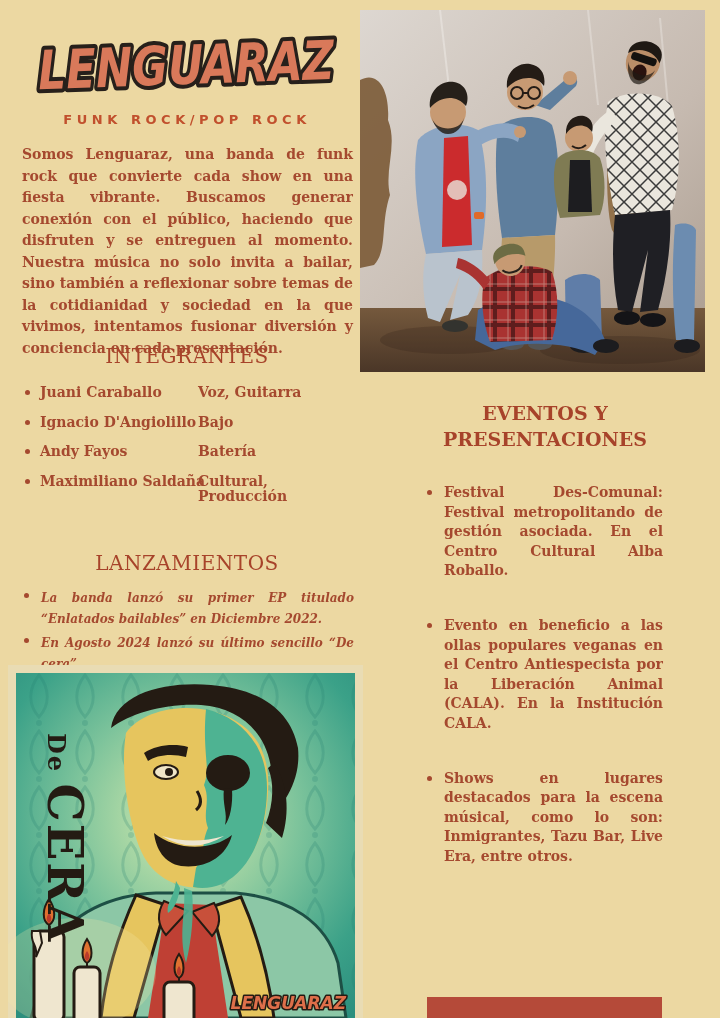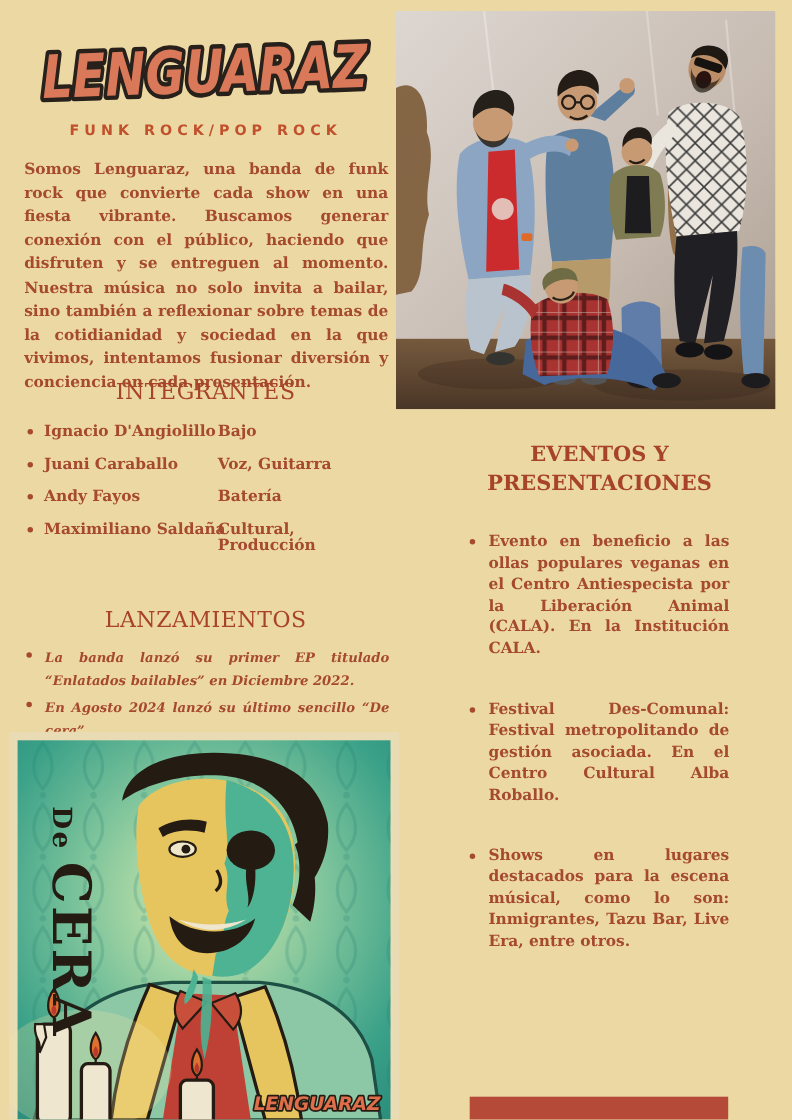--- a/index.html
+++ b/index.html
@@ -54,27 +54,27 @@
   </div>
 
   <div class="genre">FUNK ROCK/POP ROCK</div>
 
   <p class="about">Somos Lenguaraz, una banda de funk rock que convierte cada show en una fiesta vibrante. Buscamos generar conexión con el público, haciendo que disfruten y se entreguen al momento. Nuestra música no solo invita a bailar, sino también a reflexionar sobre temas de la cotidianidad y sociedad en la que vivimos, intentamos fusionar diversión y conciencia en cada presentación.</p>
 
   <h2 class="sec-title members-title">INTEGRANTES</h2>
   <ul class="members">
     <li>
       <span class="dot"></span>
+      <span class="m-name">Juani Caraballo</span>
+      <span class="m-role">Voz, Guitarra</span>
+    </li>
+    <li>
+      <span class="dot"></span>
       <span class="m-name">Ignacio D'Angiolillo</span>
       <span class="m-role">Bajo</span>
-    </li>
-    <li>
-      <span class="dot"></span>
-      <span class="m-name">Juani Caraballo</span>
-      <span class="m-role">Voz, Guitarra</span>
     </li>
     <li>
       <span class="dot"></span>
       <span class="m-name">Andy Fayos</span>
       <span class="m-role">Batería</span>
     </li>
     <li>
       <span class="dot"></span>
       <span class="m-name">Maximiliano Saldaña</span>
       <span class="m-role">Cultural, Producción</span>
@@ -190,25 +190,25 @@
         <path d="M-10,8 C-6,14 6,14 10,8" stroke="#26201a" stroke-width="2" fill="none"></path>
       </g>
       <ellipse cx="246" cy="336" rx="13" ry="7" fill="#1c1c1f"></ellipse>
     </g>
   </svg>
 
   <h2 class="events-title">EVENTOS Y PRESENTACIONES</h2>
   <ul class="events">
     <li>
       <span class="dot"></span>
+      <span>Festival Des-Comunal: Festival metropolitando de gestión asociada. En el Centro Cultural Alba Roballo.</span>
+    </li>
+    <li>
+      <span class="dot"></span>
       <span>Evento en beneficio a las ollas populares veganas en el Centro Antiespecista por la Liberación Animal (CALA). En la Institución CALA.</span>
-    </li>
-    <li>
-      <span class="dot"></span>
-      <span>Festival Des-Comunal: Festival metropolitando de gestión asociada. En el Centro Cultural Alba Roballo.</span>
     </li>
     <li>
       <span class="dot"></span>
       <span>Shows en lugares destacados para la escena músical, como lo son: Inmigrantes, Tazu Bar, Live Era, entre otros.</span>
     </li>
   </ul>
 
   <svg class="album-art" viewBox="0 0 355 353">
     <defs>
       <radialGradient id="tg" cx="0.5" cy="0.42" r="0.75">

